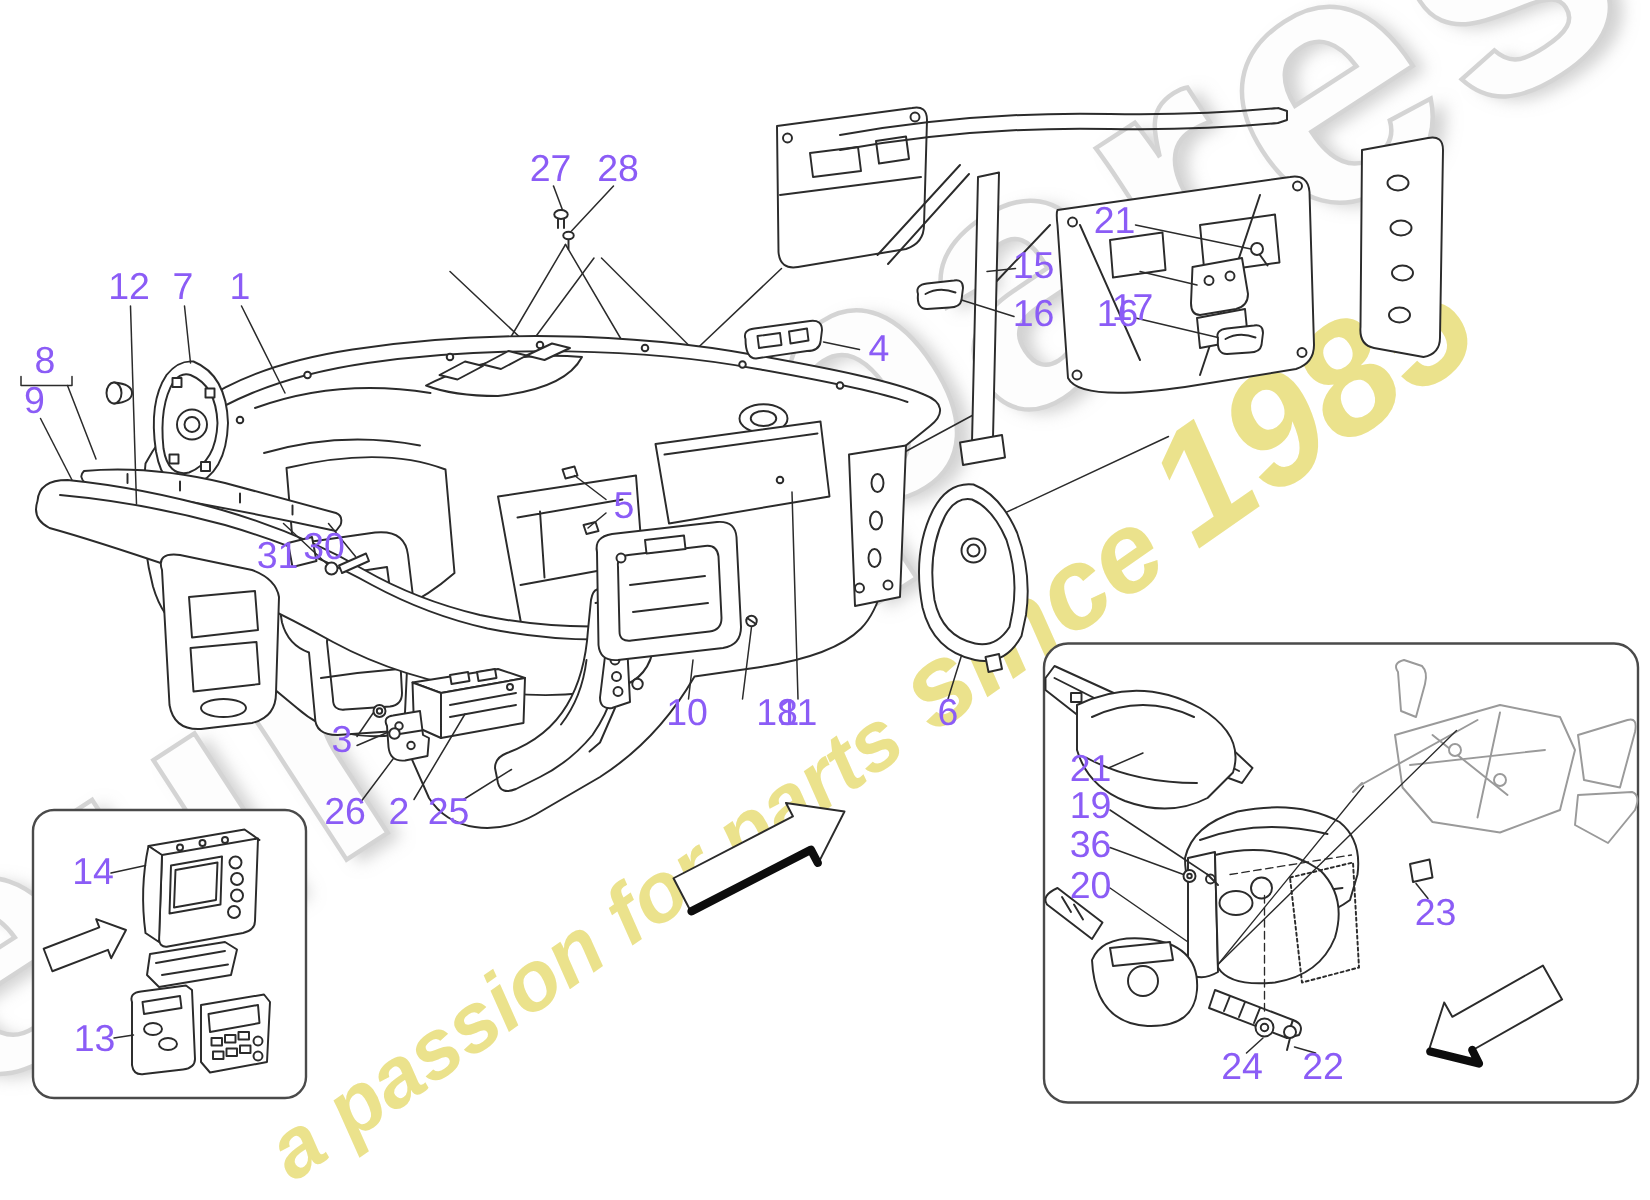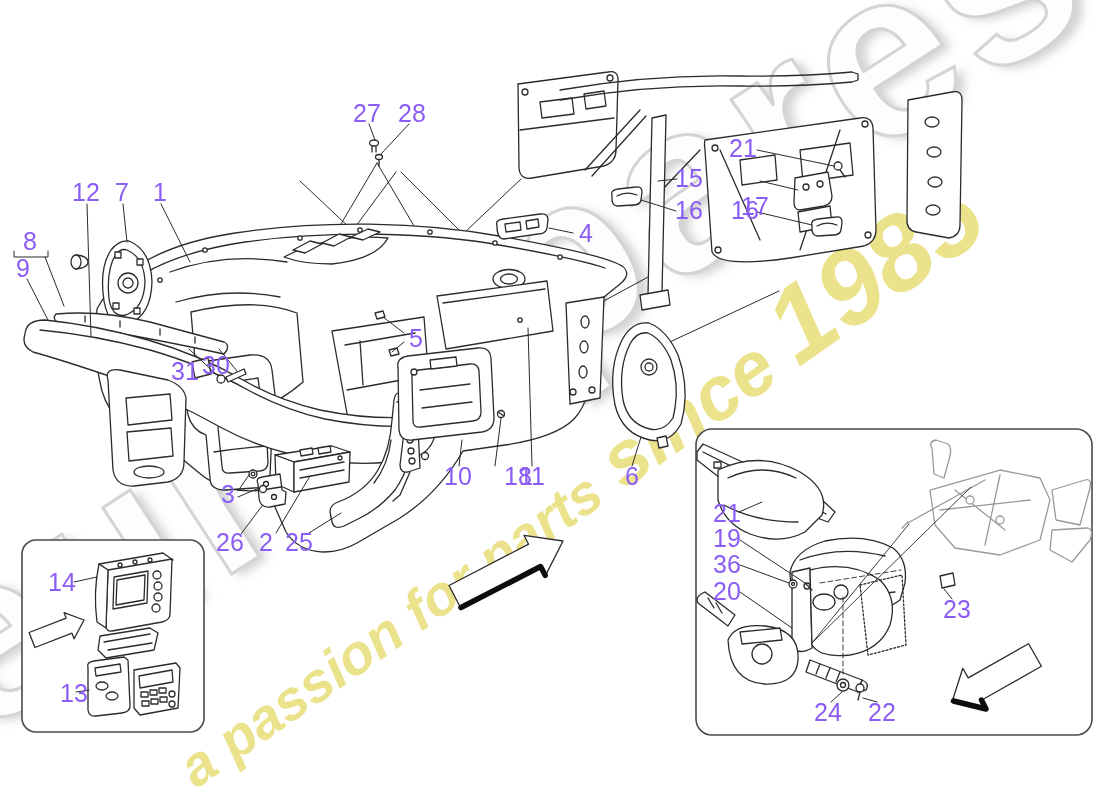--- a/index.html
+++ b/index.html
@@ -411,21 +411,21 @@
       <div class="callout" style="left: 416px; top: 338px;">5</div>
       <div class="callout" style="left: 458px; top: 476px;">10</div>
       <div class="callout" style="left: 495px; top: 476px; margin-left: 23px;">18</div>
       <div class="callout" style="left: 532px; top: 476px;">11</div>
       <div class="callout" style="left: 632px; top: 476px;">6</div>
       <div class="callout" style="left: 228px; top: 494px;">3</div>
       <div class="callout" style="left: 230px; top: 542px;">26</div>
       <div class="callout" style="left: 266px; top: 542px;">2</div>
       <div class="callout" style="left: 299px; top: 542px;">25</div>
       <div class="callout" style="left: 62px; top: 582px;">14</div>
-      <div class="callout" style="left: 63px; top: 693px; margin-left: 11px;">13</div>
+      <div class="callout" style="left: 63px; top: 693px;">13</div>
       <div class="callout" style="left: 727px; top: 513px;">21</div>
       <div class="callout" style="left: 727px; top: 538px;">19</div>
       <div class="callout" style="left: 727px; top: 564px;">36</div>
       <div class="callout" style="left: 727px; top: 591px; text-align: center;">20</div>
       <div class="callout" style="left: 957px; top: 609px;">23</div>
       <div class="callout" style="left: 828px; top: 712px;">24</div>
       <div class="callout" style="left: 882px; top: 712px; text-align: right;">22</div>
     </div>
 
 </div>

